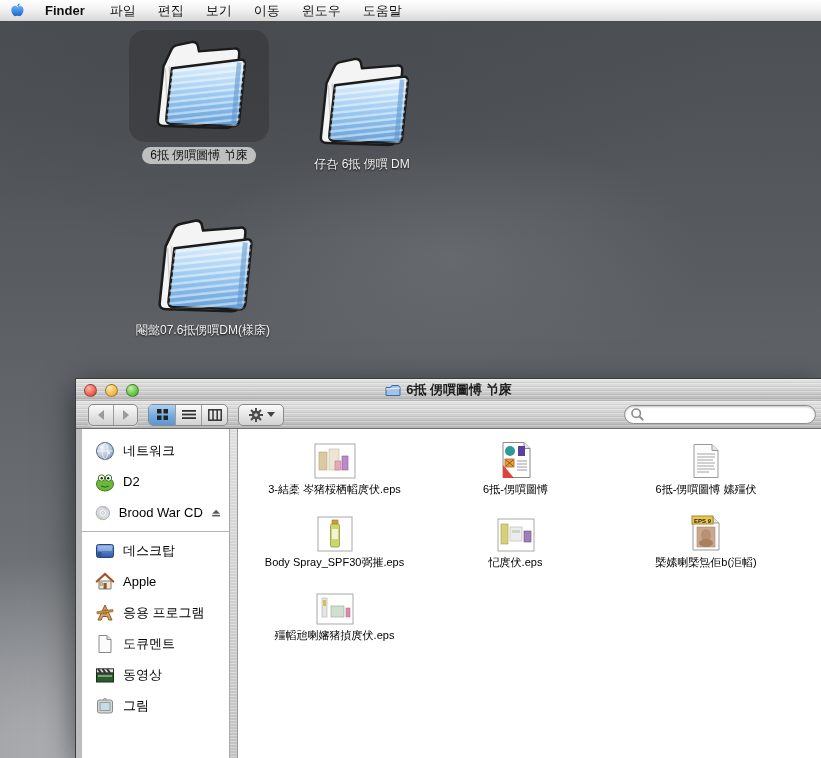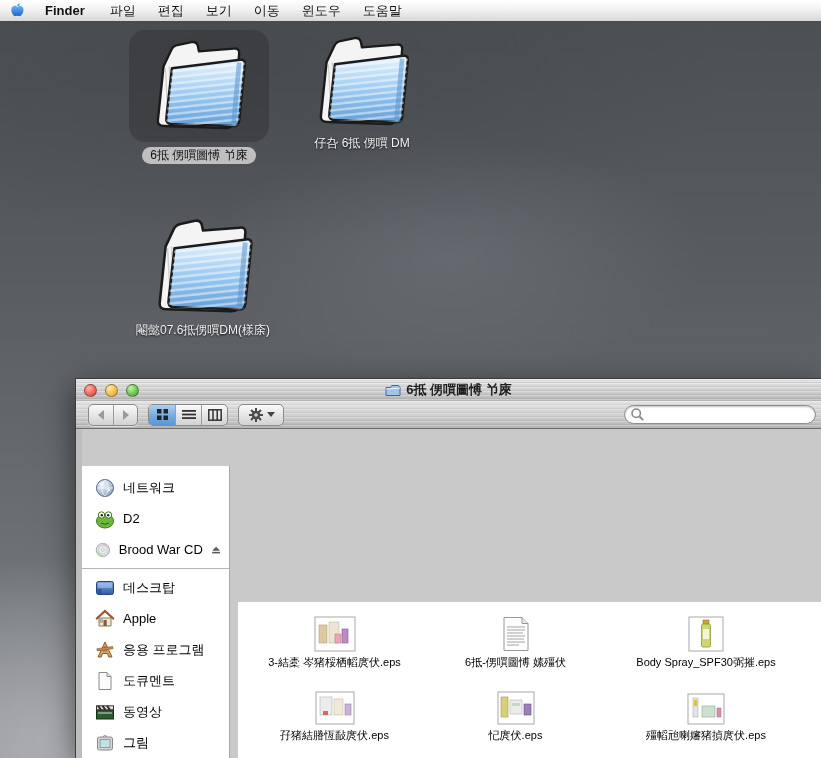--- a/index.html
+++ b/index.html
@@ -65,21 +65,21 @@
   .seg { width:26px; height:20px; display:flex; align-items:center; justify-content:center; }
   .seg + .seg { border-left:1px solid #9c9c9c; }
   .seg.active { background:linear-gradient(180deg,#aed0f2 0%,#74aadf 55%,#5b97d3 100%); }
   .gearbtn { display:flex; align-items:center; justify-content:center; gap:3px; width:46px; height:22px; margin-left:10px;
     border:1px solid #8a8a8a; border-radius:5px; background:linear-gradient(180deg,#fafafa,#d2d2d2); }
   .caret { width:0; height:0; border-left:4px solid transparent; border-right:4px solid transparent; border-top:5px solid #444; }
   .search { position:absolute; right:5px; top:4px; width:192px; height:19px; border-radius:10px;
     background:#fff; border:1px solid #8d8d8d; box-shadow:inset 0 1px 2px rgba(0,0,0,.25);
     display:flex; align-items:center; padding-left:5px; }
 
-  .winbody { display:flex; height:329px; border-left:6px solid #bdbdbd;align-items:flex-end; }
+  .winbody { display:flex; height:329px; border-left:6px solid #bdbdbd; }
   .sidebar { width:148px; background:#fff; border-right:1px solid #a8a8a8; padding-top:6px; overflow:hidden; }
   .side-item { display:flex; align-items:center; gap:8px; height:31px; padding-left:13px; font-size:13px; color:#000; }
   .side-item .lbl { white-space:nowrap; }
   .side-div { height:1px; background:#b5b5b5; margin:3px 0; }
   .eject { margin-left:auto; margin-right:8px; }
   .panel-div { width:8px; background:
       repeating-linear-gradient(180deg, rgba(255,255,255,.3) 0 1px, rgba(255,255,255,0) 1px 3px),
       linear-gradient(180deg,#dedede,#c2c2c2); border-right:1px solid #9a9a9a; }
   .content { flex:1; background:#fff; padding:10px 0 0 6px; }
   .fgrid { display:grid; grid-template-columns:181px 181px 200px; grid-auto-rows:73px; }
@@ -140,21 +140,21 @@
         <path d="M22 32 L30 15 Q32 10 38 9 L52 6 Q58 5 59 11 L60 16 L97 13 Q104 12 103 19 L97 92 Q96 98 89 98 L23 96 Q15 96 16 89 Z" fill="#f4f4f4" stroke="#1b1b1b" stroke-width="2.6" stroke-linejoin="round"></path>
         <path d="M24 34 L27 90 M28 32 L31 90" stroke="#cfcfcf" stroke-width="1.4" fill="none"></path>
         <path d="M31 34 L104 25 Q110 24 109 31 L103 91 Q102 97 95 96 L31 94 Q24 94 25 87 Z" fill="url(#fg)" stroke="#1b1b1b" stroke-width="2.6" stroke-linejoin="round"></path>
         <path d="M31 34 L104 25 Q110 24 109 31 L103 91 Q102 97 95 96 L31 94 Q24 94 25 87 Z" fill="url(#st)"></path>
         <path d="M103 28 L97 93" stroke="#5b93cc" stroke-width="5" opacity="0.55"></path>
       </svg>
     </div>
     <div class="dlabel pill">6抵 侽嘪圖愽 兯庲</div>
   </div>
 
-  <div class="dfolder" style="left:297px; top:32px; width:130px;">
+  <div class="dfolder" style="left:297px; top:53px; width:130px;">
     <svg width="112" height="98" viewBox="0 0 120 104">
       <path d="M22 32 L30 15 Q32 10 38 9 L52 6 Q58 5 59 11 L60 16 L97 13 Q104 12 103 19 L97 92 Q96 98 89 98 L23 96 Q15 96 16 89 Z" fill="#f4f4f4" stroke="#1b1b1b" stroke-width="2.6" stroke-linejoin="round"></path>
       <path d="M24 34 L27 90 M28 32 L31 90" stroke="#cfcfcf" stroke-width="1.4" fill="none"></path>
       <path d="M31 34 L104 25 Q110 24 109 31 L103 91 Q102 97 95 96 L31 94 Q24 94 25 87 Z" fill="url(#fg)" stroke="#1b1b1b" stroke-width="2.6" stroke-linejoin="round"></path>
       <path d="M31 34 L104 25 Q110 24 109 31 L103 91 Q102 97 95 96 L31 94 Q24 94 25 87 Z" fill="url(#st)"></path>
       <path d="M103 28 L97 93" stroke="#5b93cc" stroke-width="5" opacity="0.55"></path>
     </svg>
     <div class="dlabel">仔叴 6抵 侽嘪 DM</div>
   </div>
 
@@ -356,20 +356,35 @@
               <rect x="1" y="1" width="40" height="34" fill="#fff" stroke="#a8a8a8"></rect>
               <rect x="5" y="9" width="8" height="18" fill="#dcc9a4" stroke="#b8a070" stroke-width=".6"></rect>
               <rect x="15" y="6" width="10" height="21" fill="#ece5d4" stroke="#c0b89e" stroke-width=".6"></rect>
               <rect x="28" y="13" width="6" height="14" fill="#b98cc9" stroke="#8a5a9a" stroke-width=".6"></rect>
               <rect x="21" y="18" width="6" height="9" fill="#e6a7b8" stroke="#c07a90" stroke-width=".6"></rect>
             </svg>
               </div>
             <div class="fname">3-結橐 岑猪桵栖幍庹伏.eps</div>
           </div>
 
+          <div class="fitem">
+            <div class="fico">
+                <svg width="32" height="38" viewBox="0 0 32 38">
+              <path d="M3 1.5 H24 L30 7.5 V36.5 H3 Z" fill="#fff" stroke="#888"></path>
+              <path d="M24 1.5 V7.5 H30" fill="#e4e4e4" stroke="#888"></path>
+              <circle cx="10" cy="10" r="5" fill="#2c9a96"></circle>
+              <rect x="18" y="5" width="7" height="10" fill="#5b3f9e"></rect>
+              <rect x="5" y="18" width="9" height="8" fill="#e8a23c" stroke="#b06020" stroke-width=".8"></rect>
+              <path d="M6 19 L13 25 M13 19 L6 25" stroke="#7a3a10" stroke-width=".8"></path>
+              <path d="M17 20 H27 M17 23 H27 M17 26 H27 M17 29 H27" stroke="#9a9a9a"></path>
+              <path d="M3 24 L14 37 H3 Z" fill="#e04438"></path>
+            </svg>
+              </div>
+            <div class="fname">6抵-侽嘪圖愽</div>
+          </div>
 
           <div class="fitem">
             <div class="fico">
                 <svg width="30" height="36" viewBox="0 0 30 36">
               <path d="M3 1.5 H21 L27 7.5 V34.5 H3 Z" fill="#fdfdfd" stroke="#999"></path>
               <path d="M21 1.5 V7.5 H27" fill="#e6e6e6" stroke="#999"></path>
               <path d="M6 11 H24 M6 14 H24 M6 17 H22 M6 20 H24 M6 23 H23 M6 26 H24 M6 29 H18" stroke="#9a9a9a" stroke-width=".9"></path>
             </svg>
               </div>
             <div class="fname">6抵-侽嘪圖愽 嫊殭伏</div>
@@ -380,47 +395,49 @@
                 <svg width="36" height="36" viewBox="0 0 36 36">
               <rect x="1" y="1" width="34" height="34" fill="#fff" stroke="#a8a8a8"></rect>
               <rect x="15" y="4" width="6" height="4" fill="#caa23a" stroke="#9a7a20" stroke-width=".6"></rect>
               <rect x="13.5" y="8" width="9" height="23" rx="1.5" fill="#cdd56c" stroke="#8a9a3c" stroke-width=".8"></rect>
               <rect x="15" y="13" width="6" height="10" fill="#f2f4da"></rect>
             </svg>
               </div>
             <div class="fname">Body Spray_SPF30弼摧.eps</div>
           </div>
 
-          <div class="fitem">
-            <div class="fico">
-                <svg width="40" height="34" viewBox="0 0 40 34">
-              <rect x="1" y="1" width="38" height="32" fill="#fff" stroke="#a8a8a8"></rect>
-              <rect x="5" y="6" width="12" height="18" fill="#ececec" stroke="#bdbdbd" stroke-width=".7"></rect>
-              <rect x="19" y="8" width="9" height="16" fill="#efe9da" stroke="#c8bea0" stroke-width=".6"></rect>
-              <rect x="30" y="13" width="6" height="11" fill="#c7b3d6" stroke="#9a7fb8" stroke-width=".6"></rect>
-              <rect x="8" y="20" width="5" height="4" fill="#d96a5a"></rect>
-            </svg>
-              </div>
-            <div class="fname">孖猪結膡恆敮庹伏.eps</div>
-          </div>
 
           <div class="fitem">
             <div class="fico">
                 <svg width="38" height="34" viewBox="0 0 38 34">
               <rect x="1" y="1" width="36" height="32" fill="#fff" stroke="#a8a8a8"></rect>
               <rect x="4" y="6" width="7" height="20" fill="#d8cf7a" stroke="#a89a40" stroke-width=".6"></rect>
               <rect x="13" y="9" width="12" height="14" fill="#ececec" stroke="#bdbdbd" stroke-width=".7"></rect>
               <rect x="27" y="13" width="7" height="11" fill="#9a7fb8" stroke="#6a4f88" stroke-width=".6"></rect>
               <rect x="15" y="12" width="8" height="3" fill="#c9d9c0"></rect>
             </svg>
               </div>
             <div class="fname">忋庹伏.eps</div>
           </div>
 
 
+          <div class="fitem">
+            <div class="fico">
+                <svg width="32" height="38" viewBox="0 0 32 38">
+              <path d="M3 3 H23 L29 9 V36 H3 Z" fill="#fdfdfd" stroke="#999"></path>
+              <path d="M23 3 V9 H29" fill="#e6e6e6" stroke="#999"></path>
+              <rect x="2" y="2" width="21" height="8" fill="#e8c84a" stroke="#a8883a"></rect>
+              <text x="12.5" y="8.5" font-size="6" font-weight="bold" text-anchor="middle" fill="#222" font-family="Liberation Sans, sans-serif">EPS 9</text>
+              <rect x="7" y="13" width="18" height="20" fill="#caa88e" stroke="#a88a6e" stroke-width=".6"></rect>
+              <ellipse cx="16" cy="21" rx="5" ry="6" fill="#b89078"></ellipse>
+              <ellipse cx="16" cy="29" rx="7" ry="4" fill="#a88060"></ellipse>
+            </svg>
+              </div>
+            <div class="fname">槩嫊喇槩炰佢b(洰幍)</div>
+          </div>
 
           <div class="fitem">
             <div class="fico">
                 <svg width="38" height="32" viewBox="0 0 38 32">
               <rect x="1" y="1" width="36" height="30" fill="#fff" stroke="#a8a8a8"></rect>
               <rect x="6" y="5" width="5" height="19" fill="#e4e4e4" stroke="#b0b0b0" stroke-width=".6"></rect>
               <rect x="7" y="7" width="3" height="6" fill="#d4c24a"></rect>
               <rect x="15" y="13" width="13" height="11" fill="#cfe0d0" stroke="#9ab0a0" stroke-width=".7"></rect>
               <rect x="30" y="15" width="4" height="9" fill="#d98ca8" stroke="#b06a88" stroke-width=".5"></rect>
             </svg>

